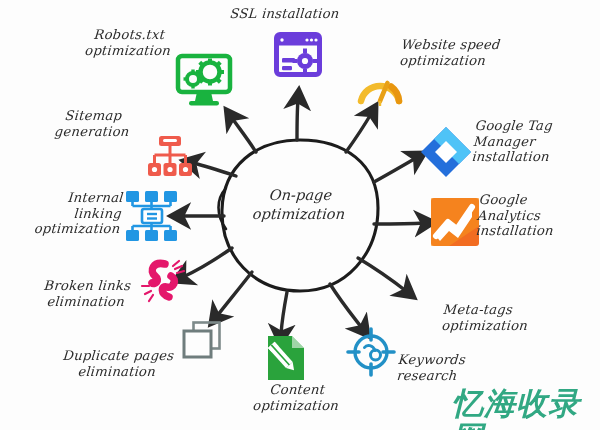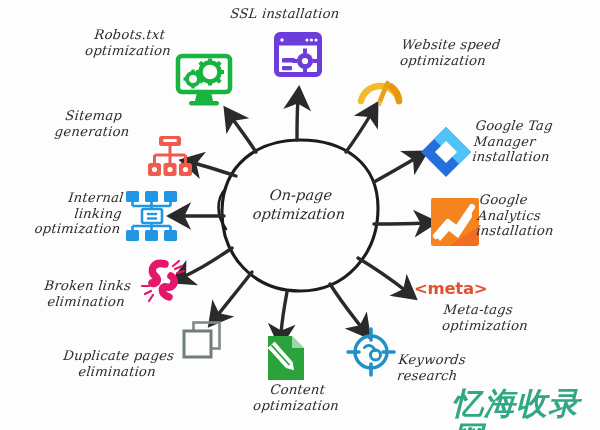--- a/index.html
+++ b/index.html
@@ -189,21 +189,20 @@
 
   <div class="icon" style="left:431px;top:198px;">
     <svg width="48" height="48" viewBox="0 0 48 48">
       <rect x="0" y="0" width="48" height="48" rx="3" fill="#f26c21"></rect>
       <path d="M0 0 L48 0 L48 28 L18 48 L0 48 Z" fill="#f8971d" opacity=".55"></path>
       <path d="M5 38 L17 24 L26 31 L41 9 L41 19 L27 40 L18 33 L9 43 Z" fill="#ffffff"></path>
       <path d="M5 38 L17 24 L26 31 L41 9" fill="none" stroke="#ffffff" stroke-width="6" stroke-linejoin="round" stroke-linecap="round"></path>
     </svg>
   </div>
 
-  <div id="meta-tag-text">&lt;meta&gt;</div>
 
   <div class="icon" style="left:345px;top:326px;">
     <svg width="52" height="52" viewBox="0 0 52 52">
       <circle cx="26" cy="26" r="16" fill="none" stroke="#2290c6" stroke-width="3.4"></circle>
       <g stroke="#2290c6" stroke-width="3.6" stroke-linecap="round">
         <line x1="26" y1="3" x2="26" y2="14"></line>
         <line x1="26" y1="38" x2="26" y2="49"></line>
         <line x1="3" y1="26" x2="14" y2="26"></line>
         <line x1="38" y1="26" x2="49" y2="26"></line>
       </g>

